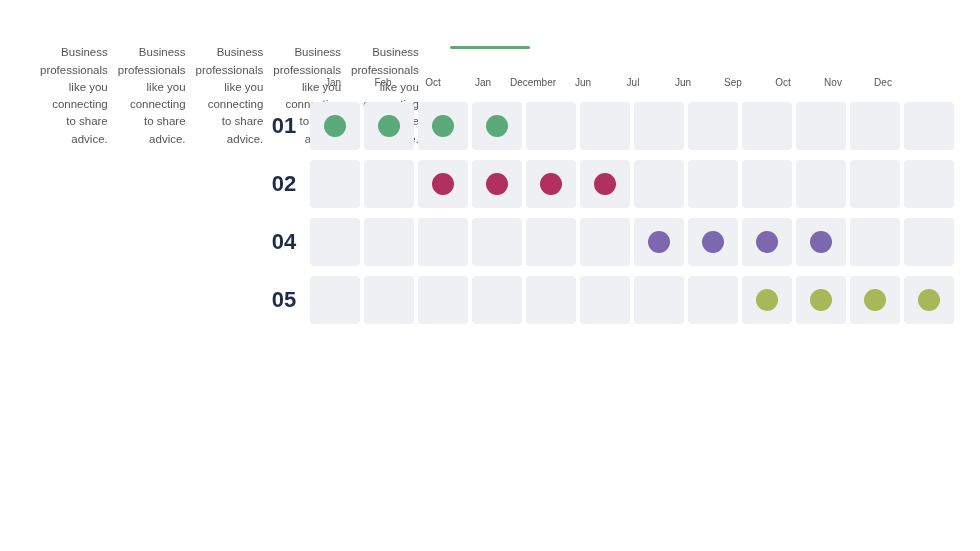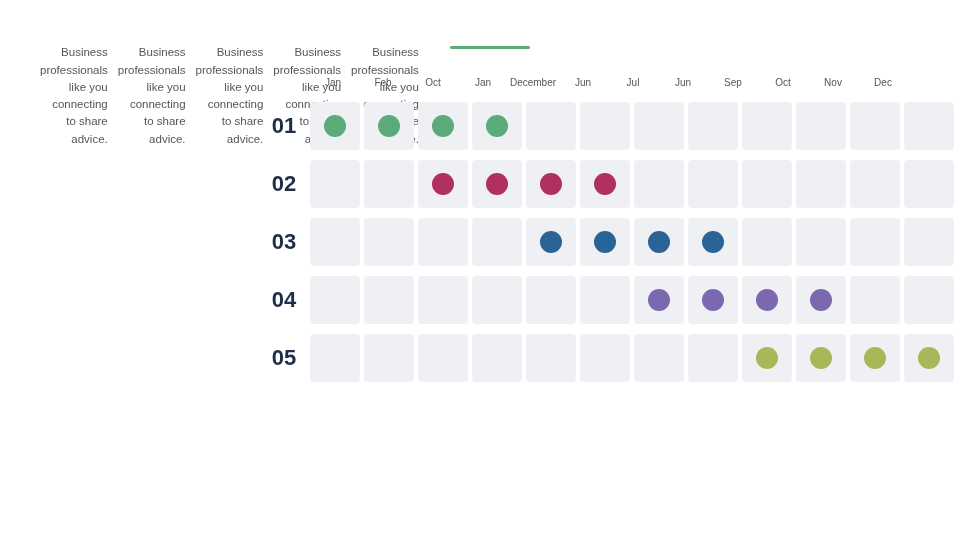--- a/index.html
+++ b/index.html
@@ -226,45 +226,20 @@
               </div>
               <div class="cell"></div>
               <div class="cell"></div>
               <div class="cell"></div>
               <div class="cell"></div>
               <div class="cell"></div>
               <div class="cell"></div>
             </div>
           </div>
           <div class="data-row">
-            <div class="row-number">03</div>
-            <div class="cells">
-              <div class="cell"></div>
-              <div class="cell"></div>
-              <div class="cell"></div>
-              <div class="cell"></div>
-              <div class="cell">
-                <div class="dot" style="background-color: rgb(42, 100, 150);"></div>
-              </div>
-              <div class="cell">
-                <div class="dot" style="background-color: rgb(42, 100, 150);"></div>
-              </div>
-              <div class="cell">
-                <div class="dot" style="background-color: rgb(42, 100, 150);"></div>
-              </div>
-              <div class="cell">
-                <div class="dot" style="background-color: rgb(42, 100, 150);"></div>
-              </div>
-              <div class="cell"></div>
-              <div class="cell"></div>
-              <div class="cell"></div>
-              <div class="cell"></div>
-            </div>
-          </div>
-          <div class="data-row">
             <div class="row-number">04</div>
             <div class="cells">
               <div class="cell"></div>
               <div class="cell"></div>
               <div class="cell"></div>
               <div class="cell"></div>
               <div class="cell"></div>
               <div class="cell"></div>
               <div class="cell">
                 <div class="dot" style="background-color: rgb(123, 104, 174);"></div>

